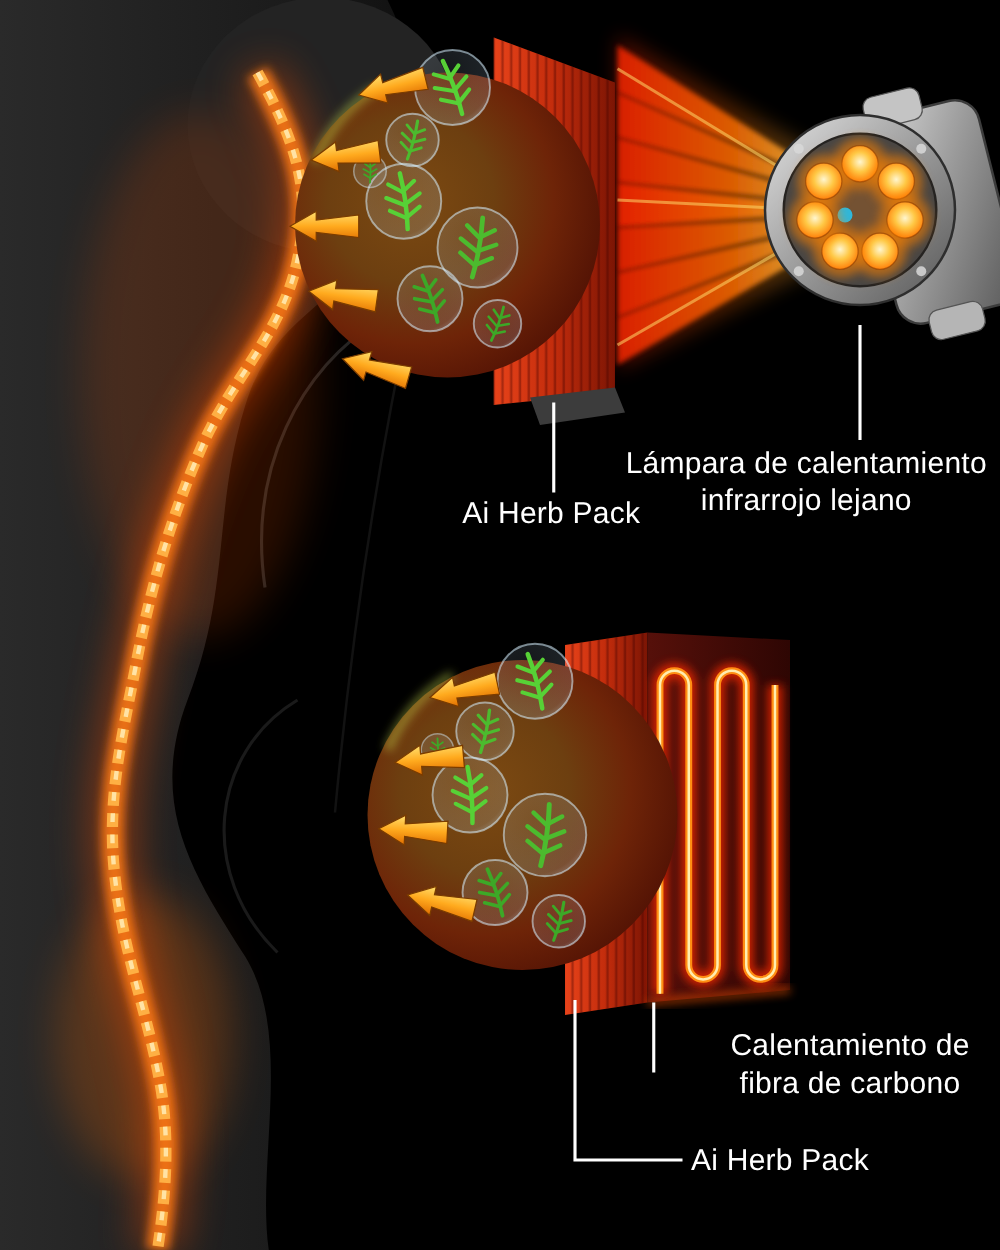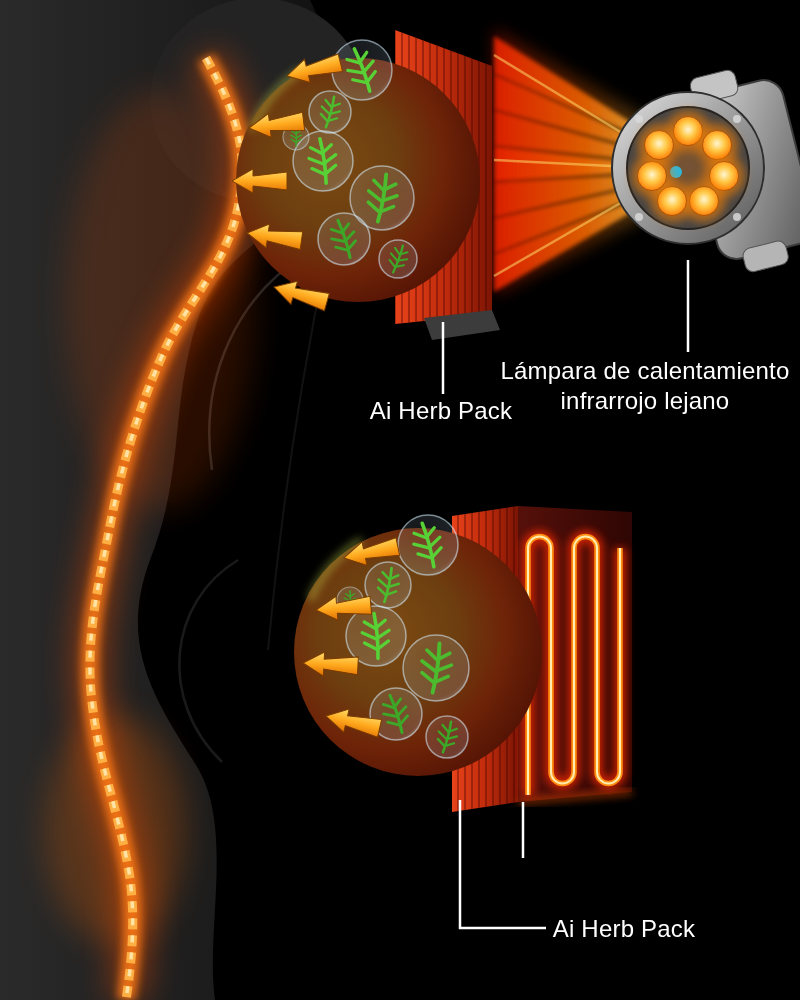--- a/index.html
+++ b/index.html
@@ -256,16 +256,20 @@
   </g>
 </svg>
 
 <div class="lbl" style="left:321px;top:396px;width:240px;">Ai Herb Pack</div>
 
 <div class="lbl" style="left:485px;top:356px;width:320px;">
   <div>Lámpara de calentamiento</div>
   <div>infrarrojo lejano</div>
 </div>
 
+<div class="lbl" style="left:562px;top:822px;width:236px;">
+  <div>Calentamiento de</div>
+  <div>fibra de carbono</div>
+</div>
 
 <div class="lbl" style="left:504px;top:914px;width:240px;">Ai Herb Pack</div>
 
 </div>
 
 </body></html>

